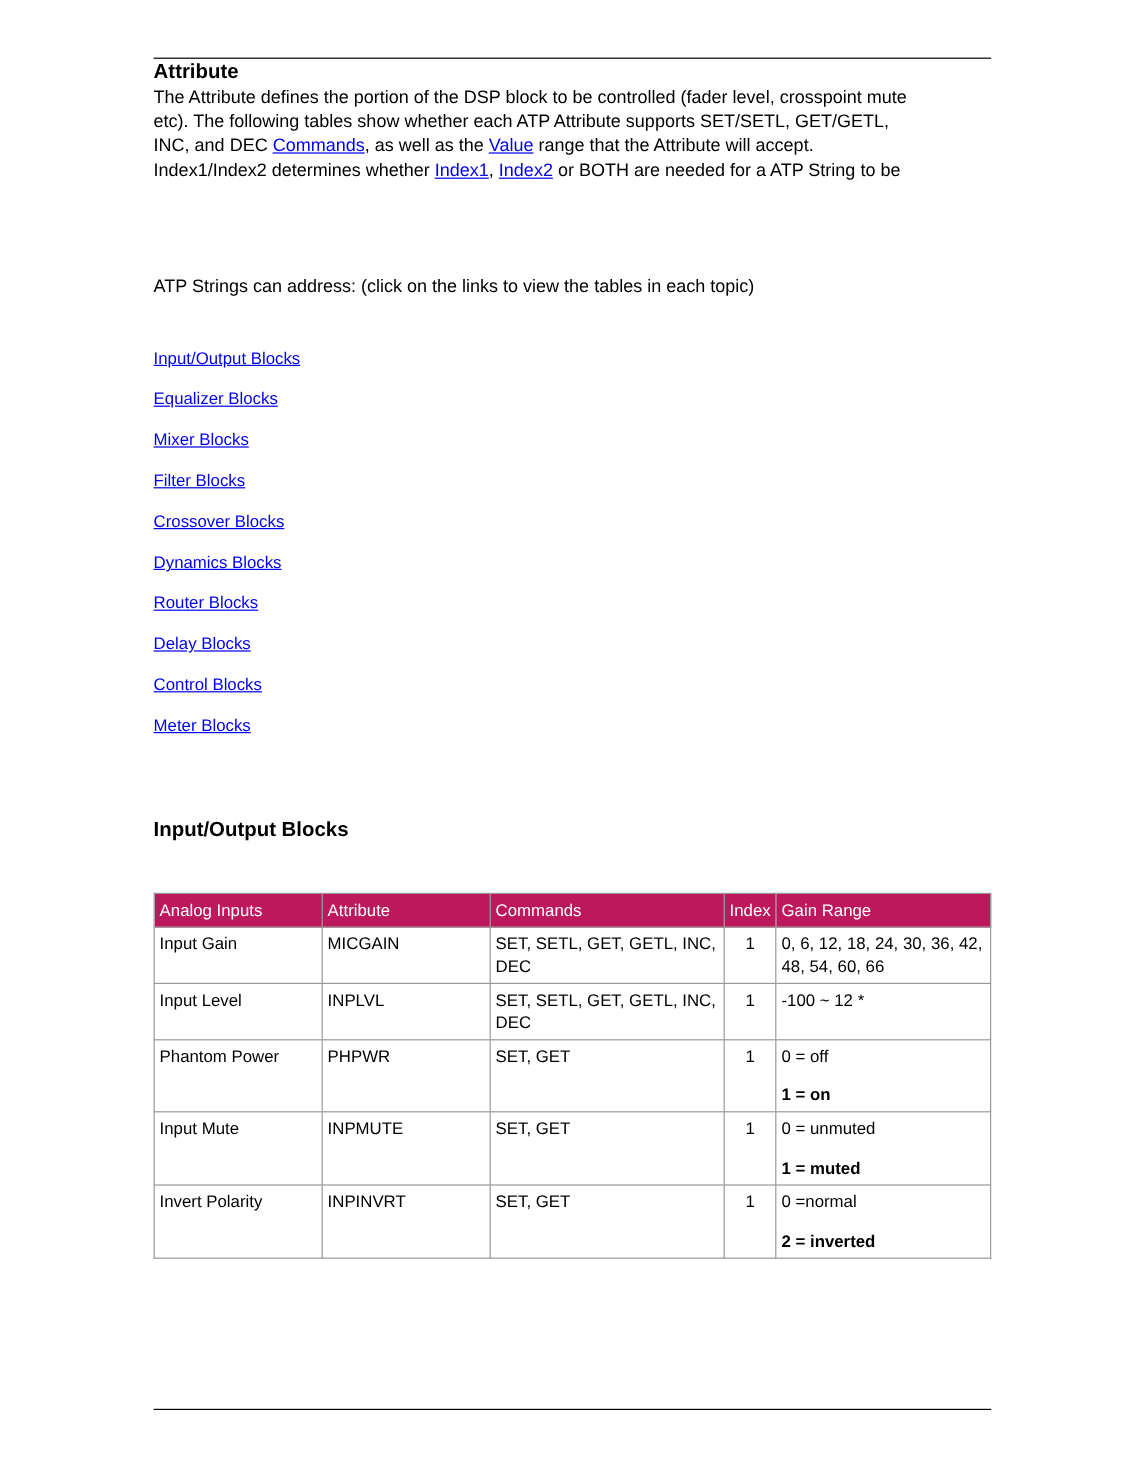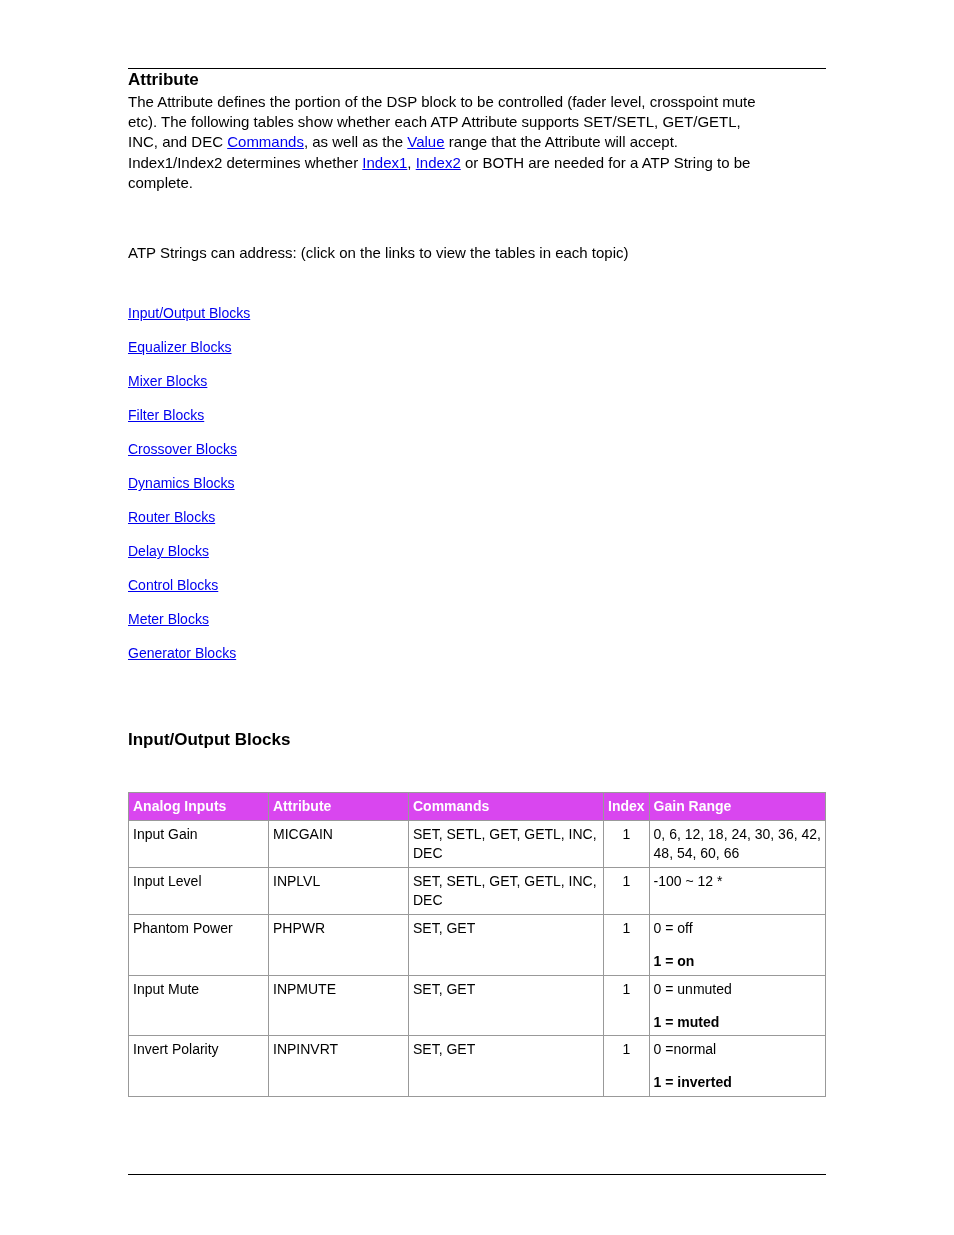--- a/index.html
+++ b/index.html
@@ -9,36 +9,36 @@
     font-family: Arial, Helvetica, sans-serif;
     font-size: 15px;
     color: #000;
     line-height: 1.35;
   }
   .page {
     width: 954px;
     min-height: 1235px;
     position: relative;
     box-sizing: border-box;
-    padding: 68px 128px 50px 128px;
+    padding: 48px 128px 50px 128px;
   }
   hr.rule {
     border: none;
     border-top: 1px solid #000;
     margin: 0;
   }
   .top-rule { margin-bottom: 90px; }
   .bot-rule { position: absolute; left:128px; right:128px; bottom: 60px; }
 
   h1.title {
     font-size: 17px;
     font-weight: bold;
     margin: 0 0 0 0;
   }
-  .intro { margin-bottom: 50px; }
+  .intro { margin-bottom: 76px; }
   .intro .line { display:block; }
 
   a.link {
     color: #0000EE;
     text-decoration: underline;
   }
   .links {
     margin-top: 40px;
     margin-bottom: 70px;
   }
@@ -60,23 +60,23 @@
   }
   table.atp th,
   table.atp td {
     border: 1px solid #999;
     padding: 4px 4px;
     vertical-align: top;
     font-size: 14px;
     text-align: left;
   }
   table.atp th {
-    background: #d946ef;
+    background: #be185d;
     color: #fff;
-    font-weight: bold;
+    font-weight: normal;
   }
   table.atp td.center { text-align: center; }
   table.atp td .sub { margin-top: 14px; display:block;font-weight:bold; }
 
   .col-a { width: 140px; }
   .col-b { width: 140px; }
   .col-c { width: 195px; }
   .col-d { width: 40px; }
   .col-e { }
 </style>
@@ -90,37 +90,35 @@
 
   <div class="intro">
     <span class="line">The Attribute defines the portion of the DSP block to be controlled (fader level, crosspoint mute</span>
     <span class="line">etc). The following tables show whether each ATP Attribute supports SET/SETL, GET/GETL,</span>
     <span class="line">
       <span>INC, and DEC </span><a href="#" class="link">Commands</a><span>, as well as the </span><a href="#" class="link">Value</a><span> range that the Attribute will accept.</span>
     </span>
     <span class="line">
       <span>Index1/Index2 determines whether </span><a href="#" class="link">Index1</a><span>, </span><a href="#" class="link">Index2</a><span> or BOTH are needed for a ATP String to be</span>
     </span>
-    <span class="line">complete.</span>
   </div>
 
   <p>ATP Strings can address: (click on the links to view the tables in each topic)</p>
 
   <div class="links">
     <div class="link-line"><a href="#" class="link">Input/Output Blocks</a></div>
     <div class="link-line"><a href="#" class="link">Equalizer Blocks</a></div>
     <div class="link-line"><a href="#" class="link">Mixer Blocks</a></div>
     <div class="link-line"><a href="#" class="link">Filter Blocks</a></div>
     <div class="link-line"><a href="#" class="link">Crossover Blocks</a></div>
     <div class="link-line"><a href="#" class="link">Dynamics Blocks</a></div>
     <div class="link-line"><a href="#" class="link">Router Blocks</a></div>
     <div class="link-line"><a href="#" class="link">Delay Blocks</a></div>
     <div class="link-line"><a href="#" class="link">Control Blocks</a></div>
     <div class="link-line"><a href="#" class="link">Meter Blocks</a></div>
-    <div class="link-line"><a href="#" class="link">Generator Blocks</a></div>
   </div>
 
   <h2 class="ioheading">Input/Output Blocks</h2>
 
   <table class="atp">
     <colgroup>
       <col class="col-a">
         <col class="col-b">
         <col class="col-c">
         <col class="col-d">
@@ -176,20 +174,20 @@
           <span class="sub">1 = muted</span>
         </td>
       </tr>
       <tr>
         <td>Invert Polarity</td>
         <td>INPINVRT</td>
         <td>SET, GET</td>
         <td class="center">1</td>
         <td>
           <span>0 =normal</span>
-          <span class="sub">1 = inverted</span>
+          <span class="sub">2 = inverted</span>
         </td>
       </tr>
     </tbody>
   </table>
 
   <hr class="rule bot-rule">
 </div>
 
 </body></html>

